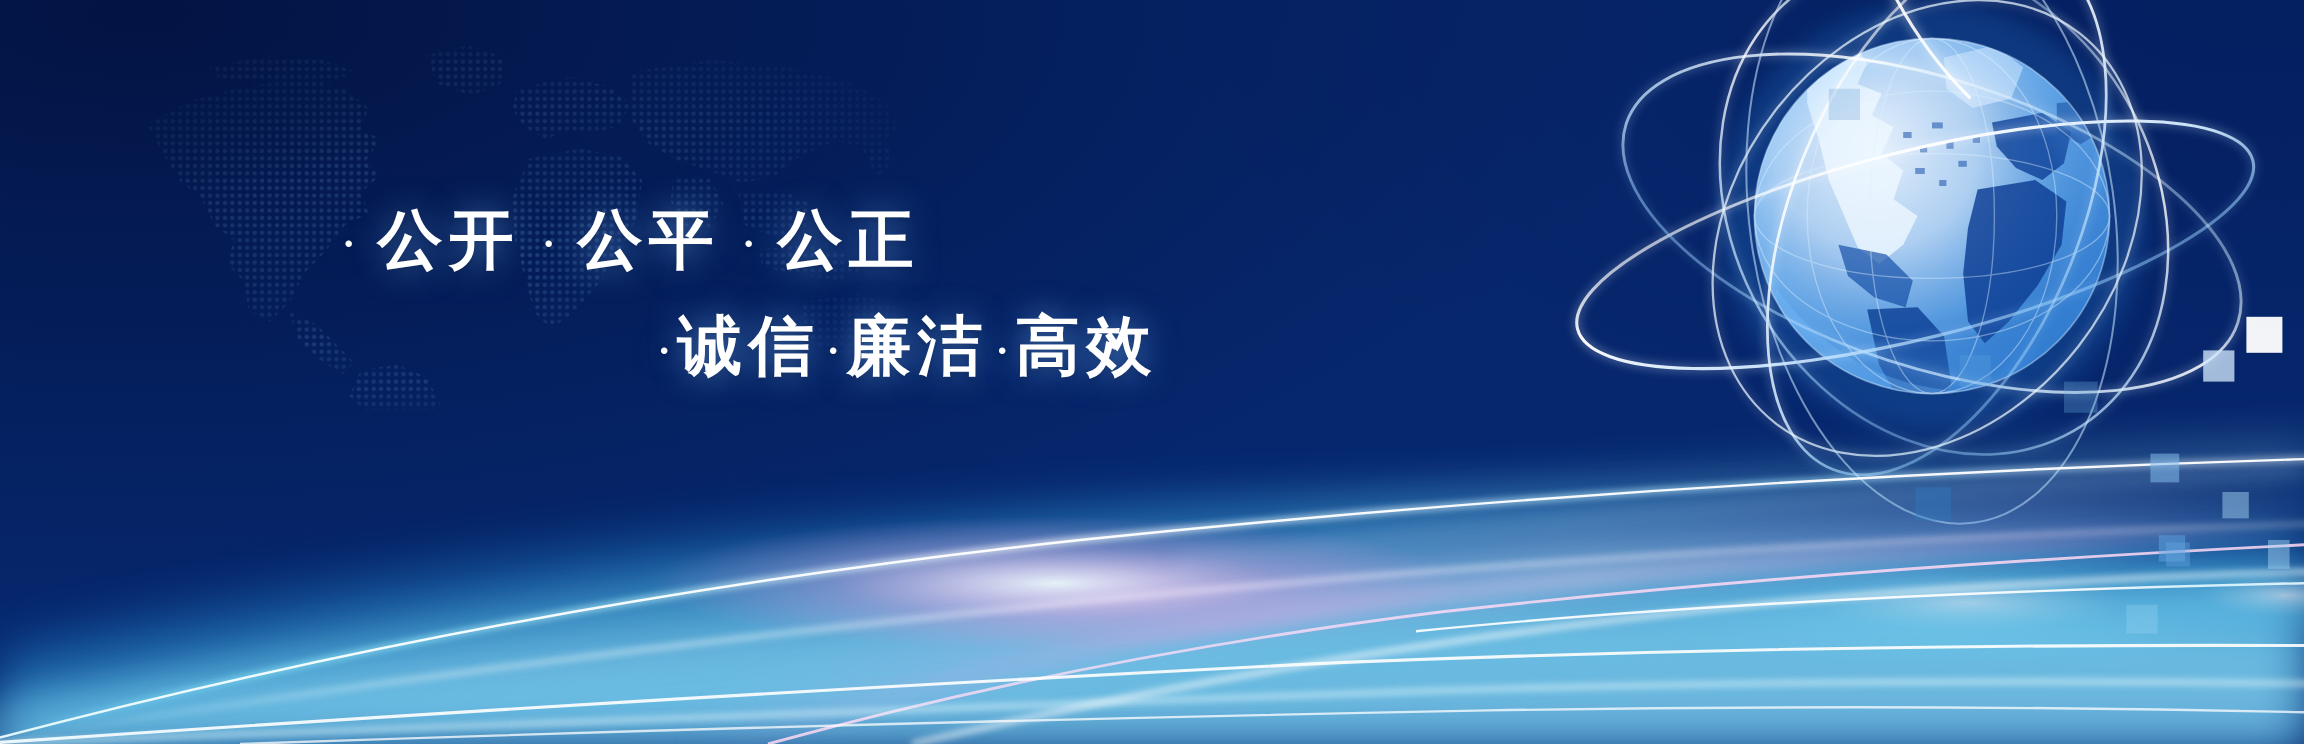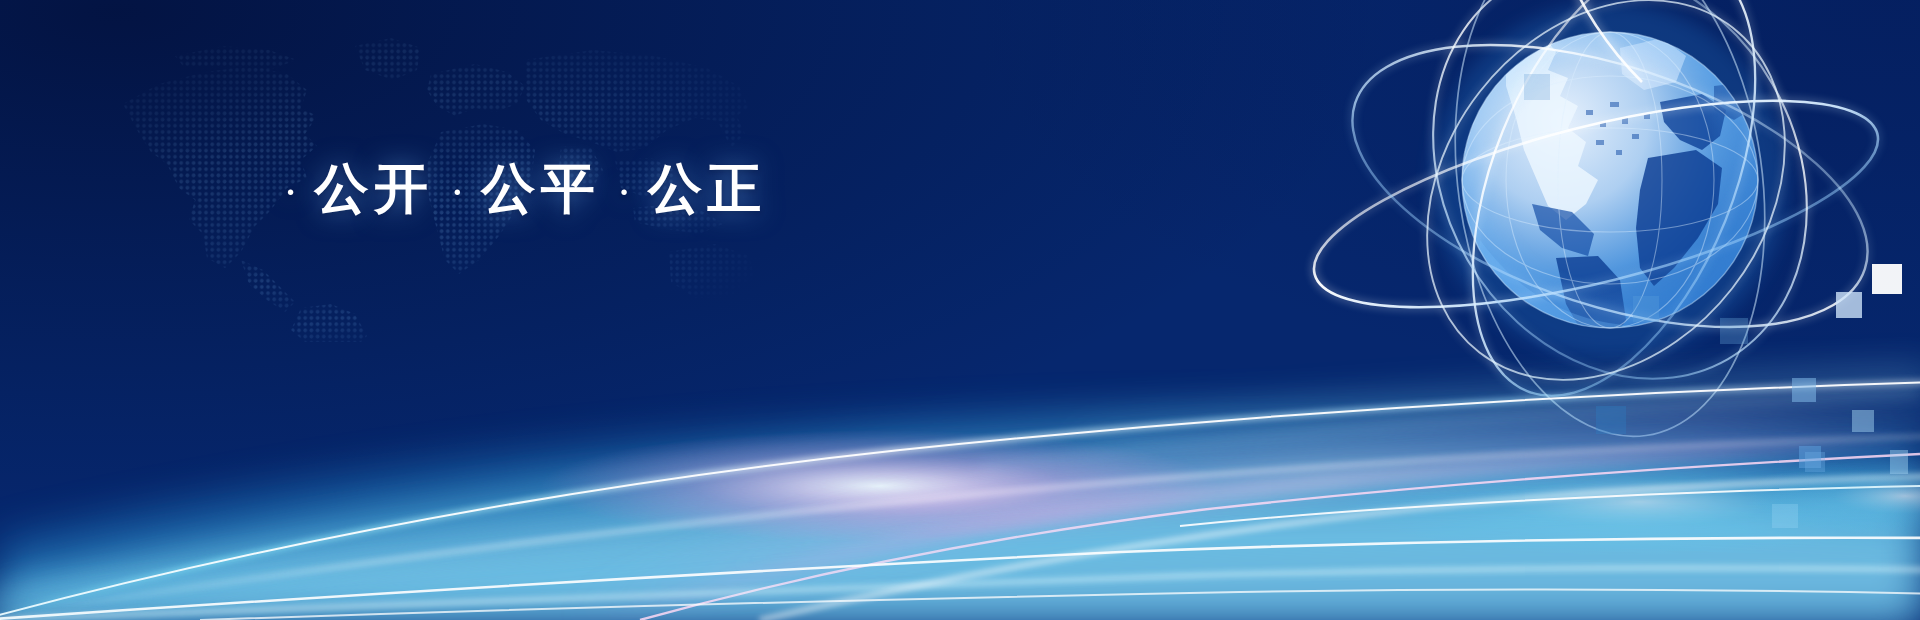--- a/index.html
+++ b/index.html
@@ -72,21 +72,21 @@
   }
   .streaks svg { display:block; width:100%; height:100%; }
 
   
   .squares { position: absolute; inset: 0; pointer-events: none; }
   .sq { position: absolute; }
 
   
   .headline {
     position: absolute;
-    left: 0; top: 5px;
+    left: 0; top: 16px;
     width: 1150px;
     height: 360px;
   }
   .line {
     position: absolute;
     white-space: nowrap;
     color: #ffffff;
     font-weight: 700;
     font-size: 54px;
     letter-spacing: 0.10em;
@@ -357,15 +357,18 @@
     <div class="sq" style="left:1720px;top:318px;width:28px;height:26px;background:#6fb3e6;opacity:0.3;"></div>
     <div class="sq" style="left:1596px;top:406px;width:30px;height:28px;background:#2e7fc4;opacity:0.35;"></div>
     <div class="sq" style="left:1772px;top:504px;width:26px;height:24px;background:#a5dcf7;opacity:0.28;"></div>
     <div class="sq" style="left:1524px;top:74px;width:26px;height:26px;background:#3f86c9;opacity:0.22;"></div>
   </div>
 
   <div class="headline">
     <div class="line line-1">
       <span class="sep">·</span><span class="gap"></span><span class="word">公开</span><span class="gap"></span><span class="sep">·</span><span class="gap"></span><span class="word">公平</span><span class="gap"></span><span class="sep">·</span><span class="gap"></span><span class="word">公正</span>
     </div>
+    <div class="line line-2">
+      <span class="sep">·</span><span class="gap"></span><span class="word">诚信</span><span class="gap"></span><span class="sep">·</span><span class="gap"></span><span class="word">廉洁</span><span class="gap"></span><span class="sep">·</span><span class="gap"></span><span class="word">高效</span>
+    </div>
   </div>
 
 </div>
 
 </body></html>

